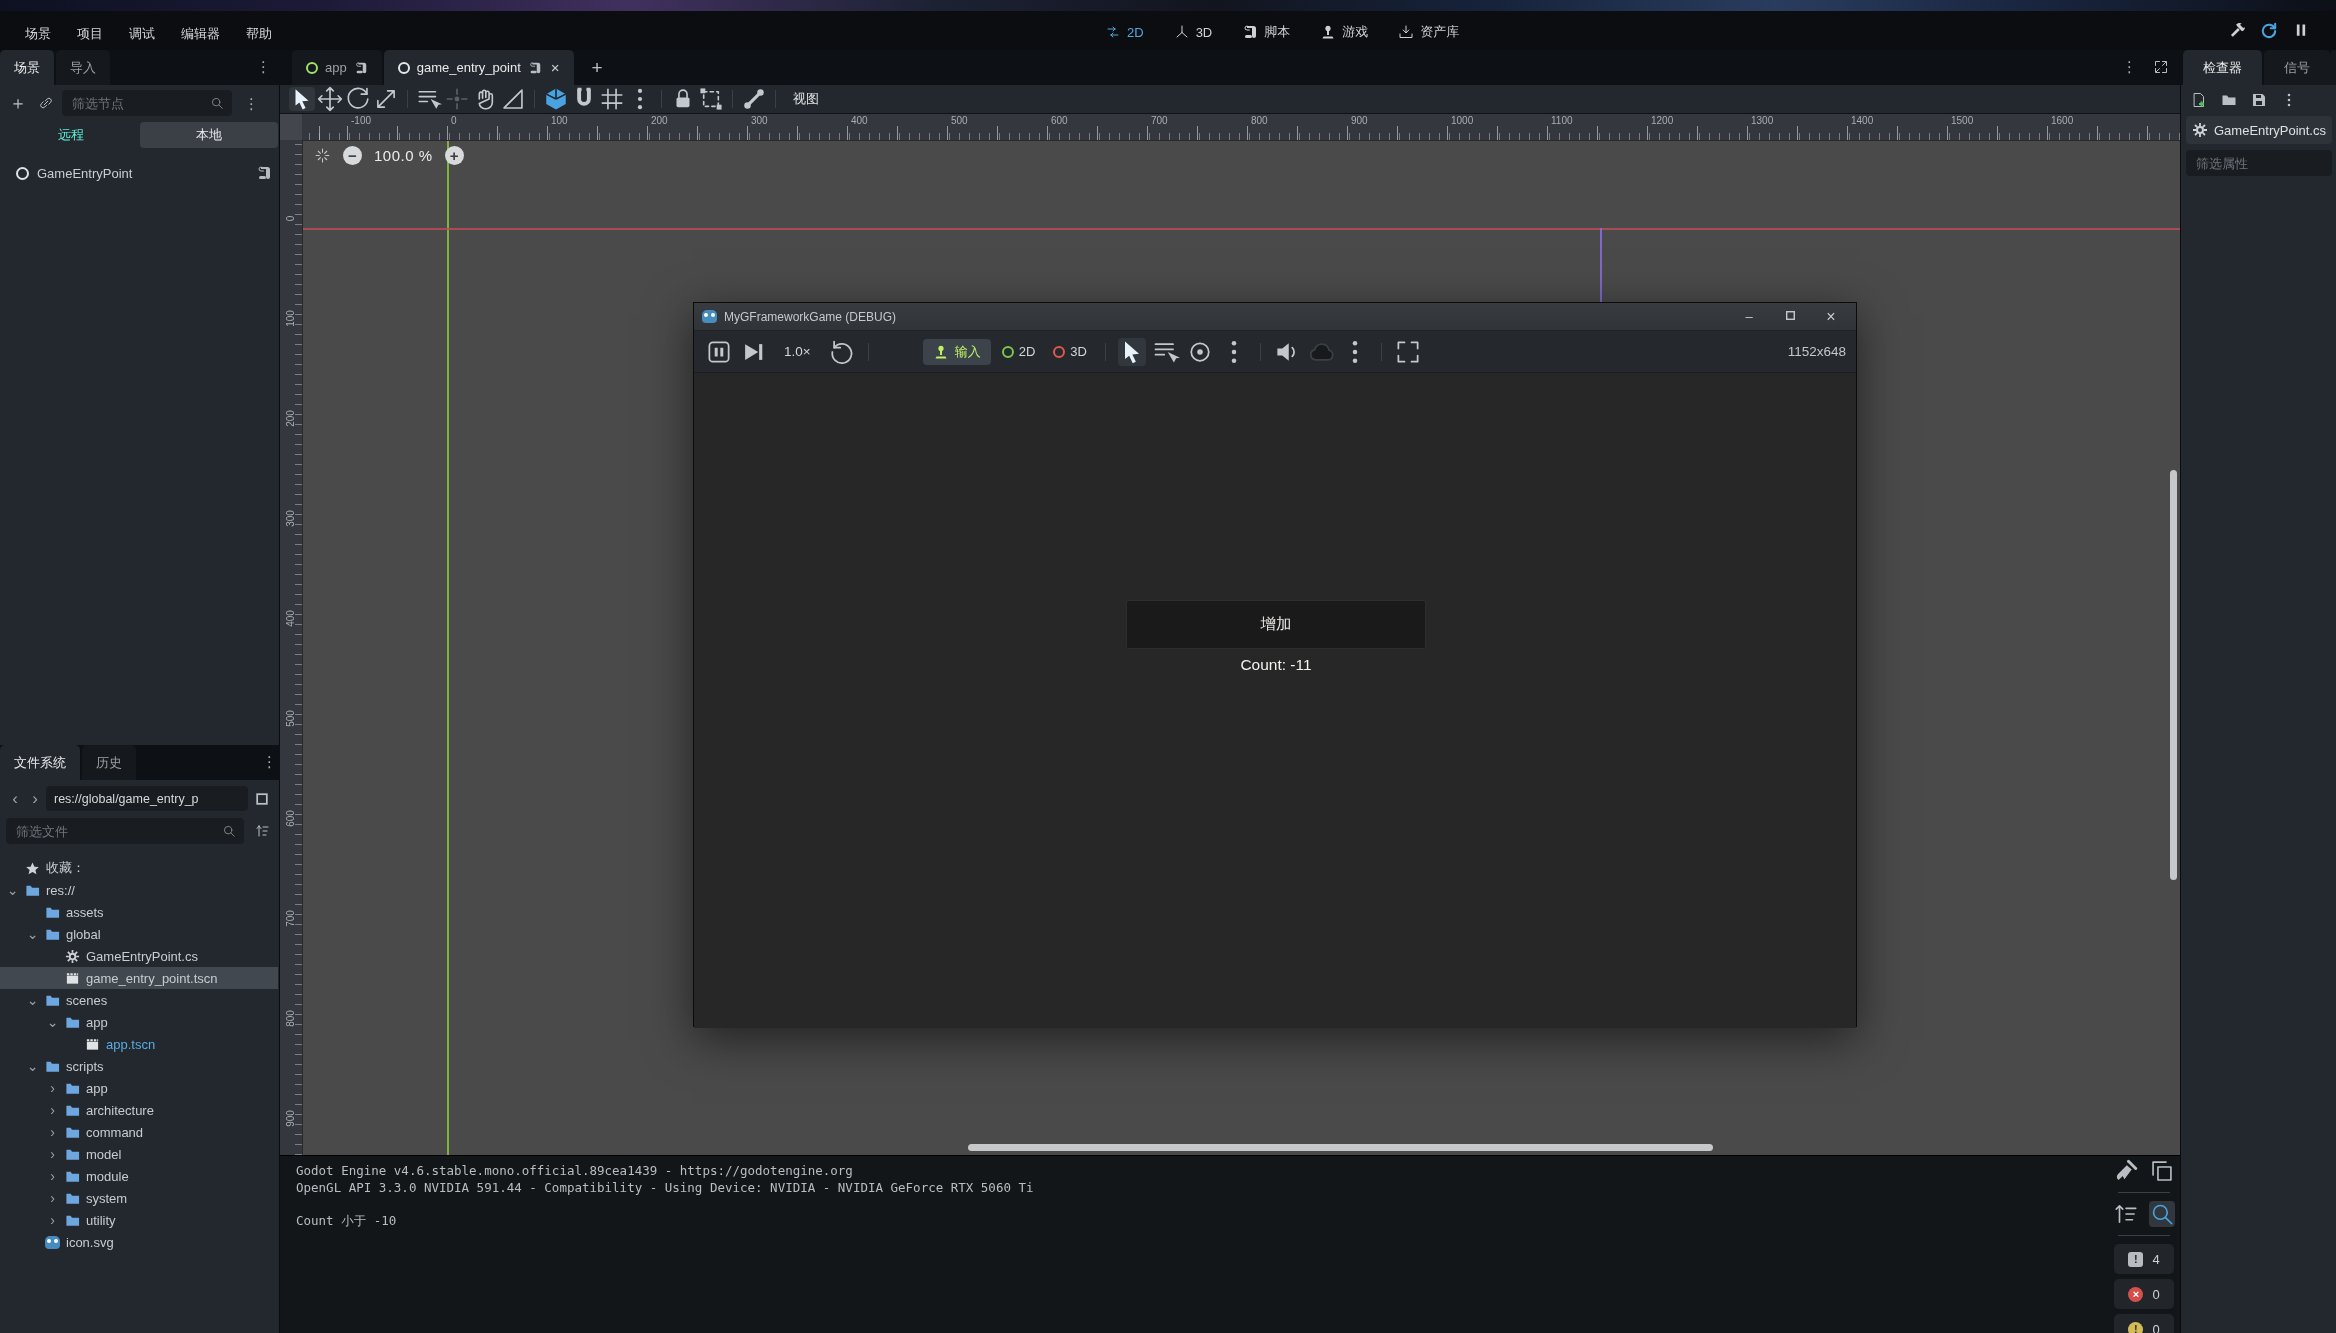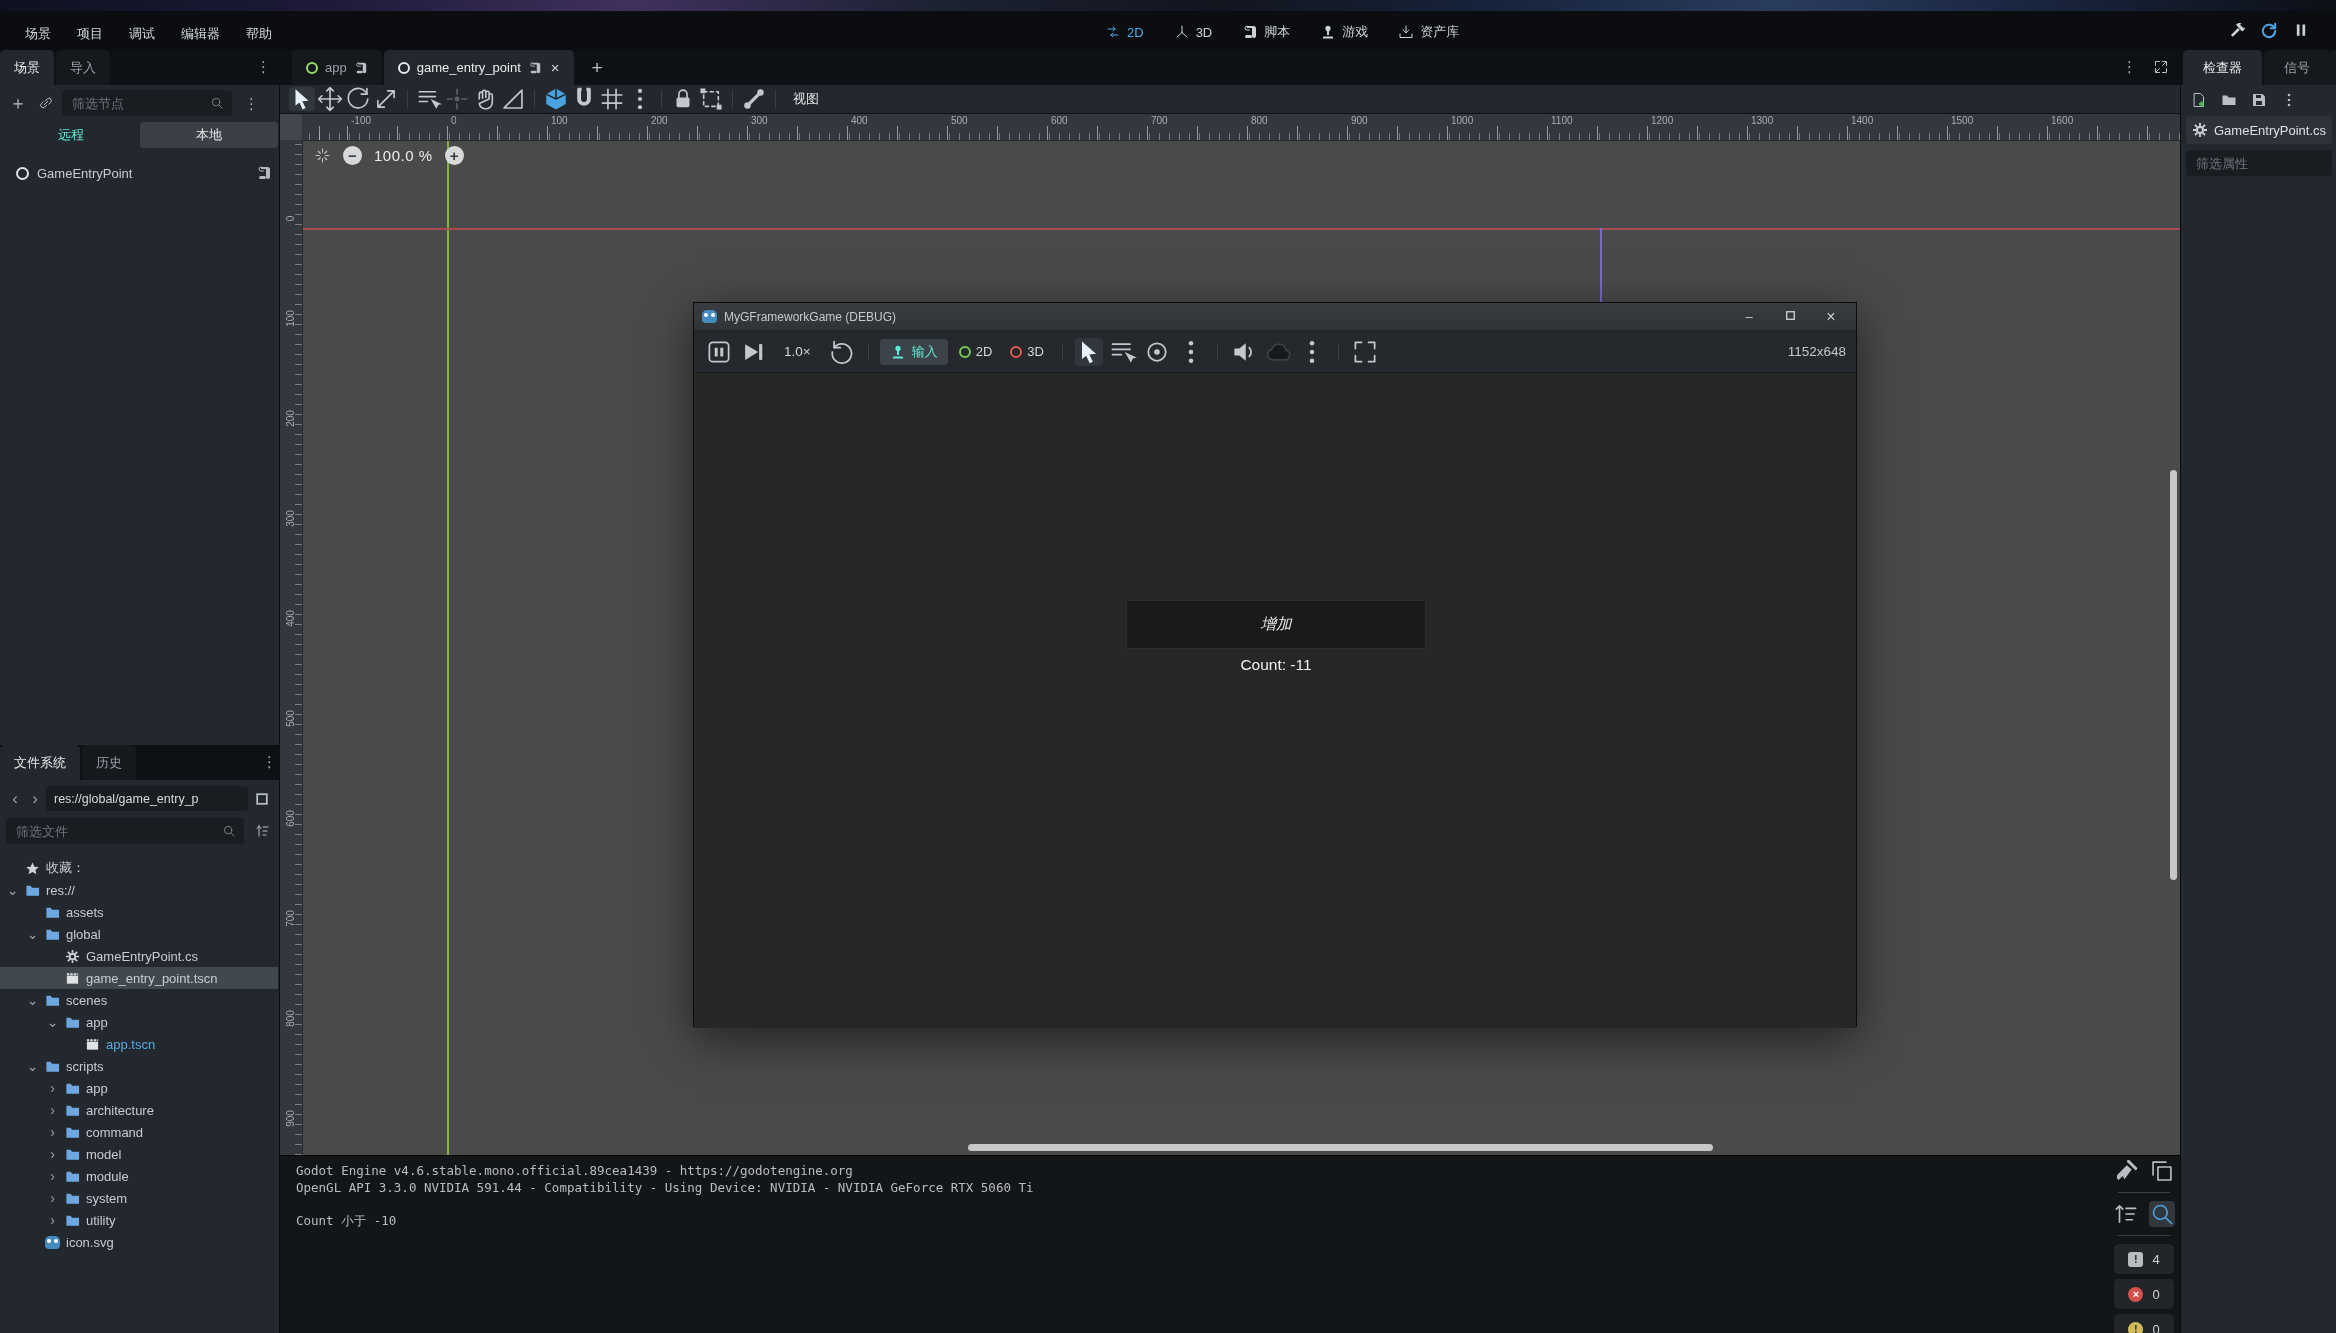--- a/index.html
+++ b/index.html
@@ -91,27 +91,27 @@
   #game-window{position:absolute;left:413px;top:188px;width:1164px;height:725px;background:#282828;border:1px solid #0b0b0b;box-sizing:border-box;box-shadow:0 12px 44px rgba(0,0,0,.55);}
   #game-titlebar{height:27px;background:linear-gradient(#383b40,#303338);display:flex;align-items:center;padding:0 8px;gap:7px;border-bottom:1px solid #222;}
   #game-title{font-size:12px;color:#c6cacf;flex:1;}
   #game-titlebar .wctl{width:34px;text-align:center;color:#c9cdd2;font-size:13px;}
   #game-titlebar .godot-head{width:15px;height:13px;background:#478cbf;border-radius:5px 5px 4px 4px;position:relative;}
   #game-titlebar .godot-head::before,#game-titlebar .godot-head::after{content:"";position:absolute;top:3px;width:4px;height:4px;border-radius:50%;background:#fff;}
   #game-titlebar .godot-head::before{left:2px;} #game-titlebar .godot-head::after{right:2px;}
   #game-toolbar{height:41px;background:#25292e;display:flex;align-items:center;padding:0 10px;gap:4px;border-bottom:1px solid #1a1d21;color:#b9bec4;}
   #game-toolbar .ctb{width:28px;height:28px;}
   #game-toolbar .txt{color:#d3d6da;margin:0 12px;font-size:13.5px;}
-  #game-toolbar .gbtn2{display:flex;align-items:center;gap:6px;padding:4px 10px;border-radius:4px;color:#5eead4;}
+  #game-toolbar .gbtn2{display:flex;align-items:center;gap:6px;padding:4px 10px;border-radius:4px;color:#bef264;margin-left:43px;}
   #game-toolbar .gbtn2.active{background:#3d434a;}
   #game-toolbar .ring{width:12px;height:12px;border-radius:50%;box-sizing:border-box;border:2px solid;}
   #game-toolbar .ringlab{display:flex;align-items:center;gap:5px;padding:0 7px;color:#d3d6da;}
   #game-res{margin-left:auto;color:#c3c7cb;font-size:13.5px;}
   #game-content{position:relative;height:655px;background:#272727;}
-  .gamebtn{position:absolute;left:432px;width:300px;display:flex;align-items:center;justify-content:center;color:#e9e7e4;font-size:15.5px;border-radius:2px;box-sizing:border-box;font-style:italic;}
+  .gamebtn{position:absolute;left:432px;width:300px;display:flex;align-items:center;justify-content:center;color:#e9e7e4;font-size:15.5px;border-radius:2px;box-sizing:border-box;}
   #btn-increase{top:227px;height:49px;background:#1a1a1a;border:1px solid #2d2d2d;}
   #btn-decrease{top:306px;height:52px;background:#2f2f2f;border:1px solid #3b3b3b;}
   #count-label{position:absolute;left:432px;top:283px;width:300px;text-align:center;color:#f4f2ef;font-size:15.5px;}
 
   
   #filesystem{left:0;top:745px;width:280px;height:588px;background:#23282e;border-right:1px solid #0a0c0f;box-sizing:border-box;}
   #fs-tabband{position:absolute;left:0;top:0;width:280px;height:35px;background:#0d1014;display:flex;}
   #fs-nav .navarrow{color:#9aa0a6;font-size:17px;width:18px;text-align:center;}
   #fs-path{font-size:12.5px;color:#d6d9dc;white-space:nowrap;overflow:hidden;}
   #fs-tree{position:absolute;left:0;top:112px;width:278px;bottom:0;overflow:hidden;}

